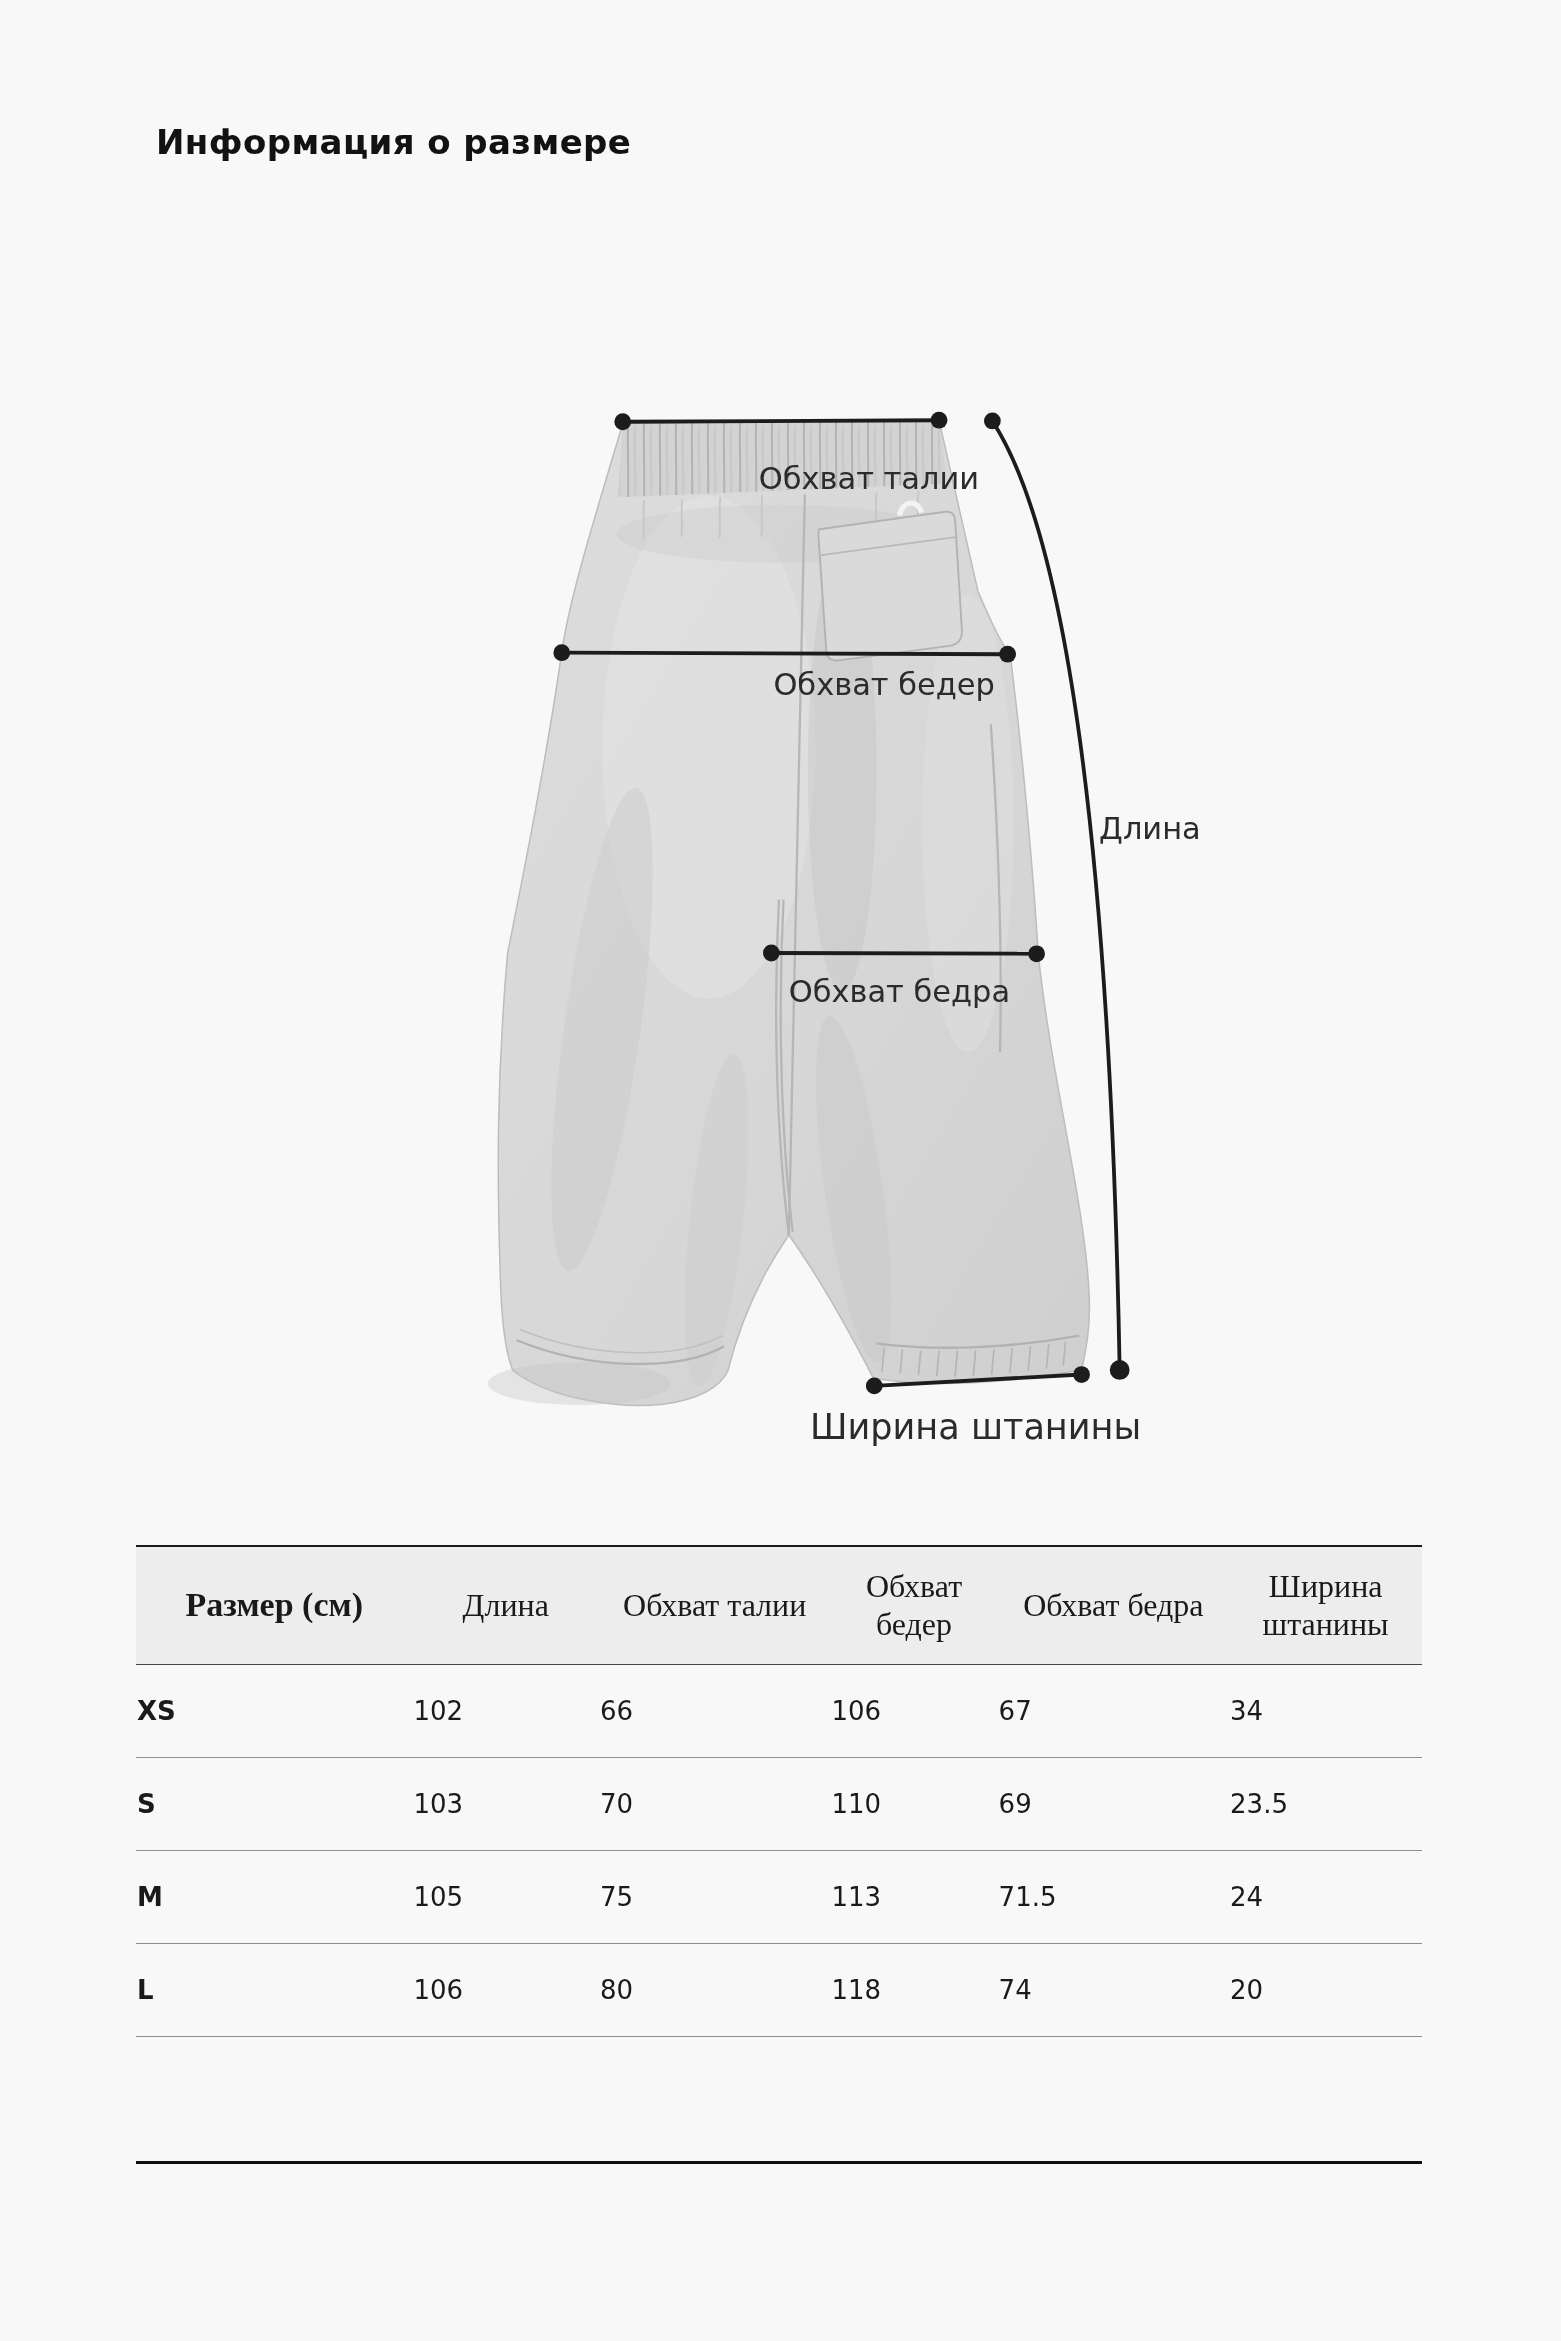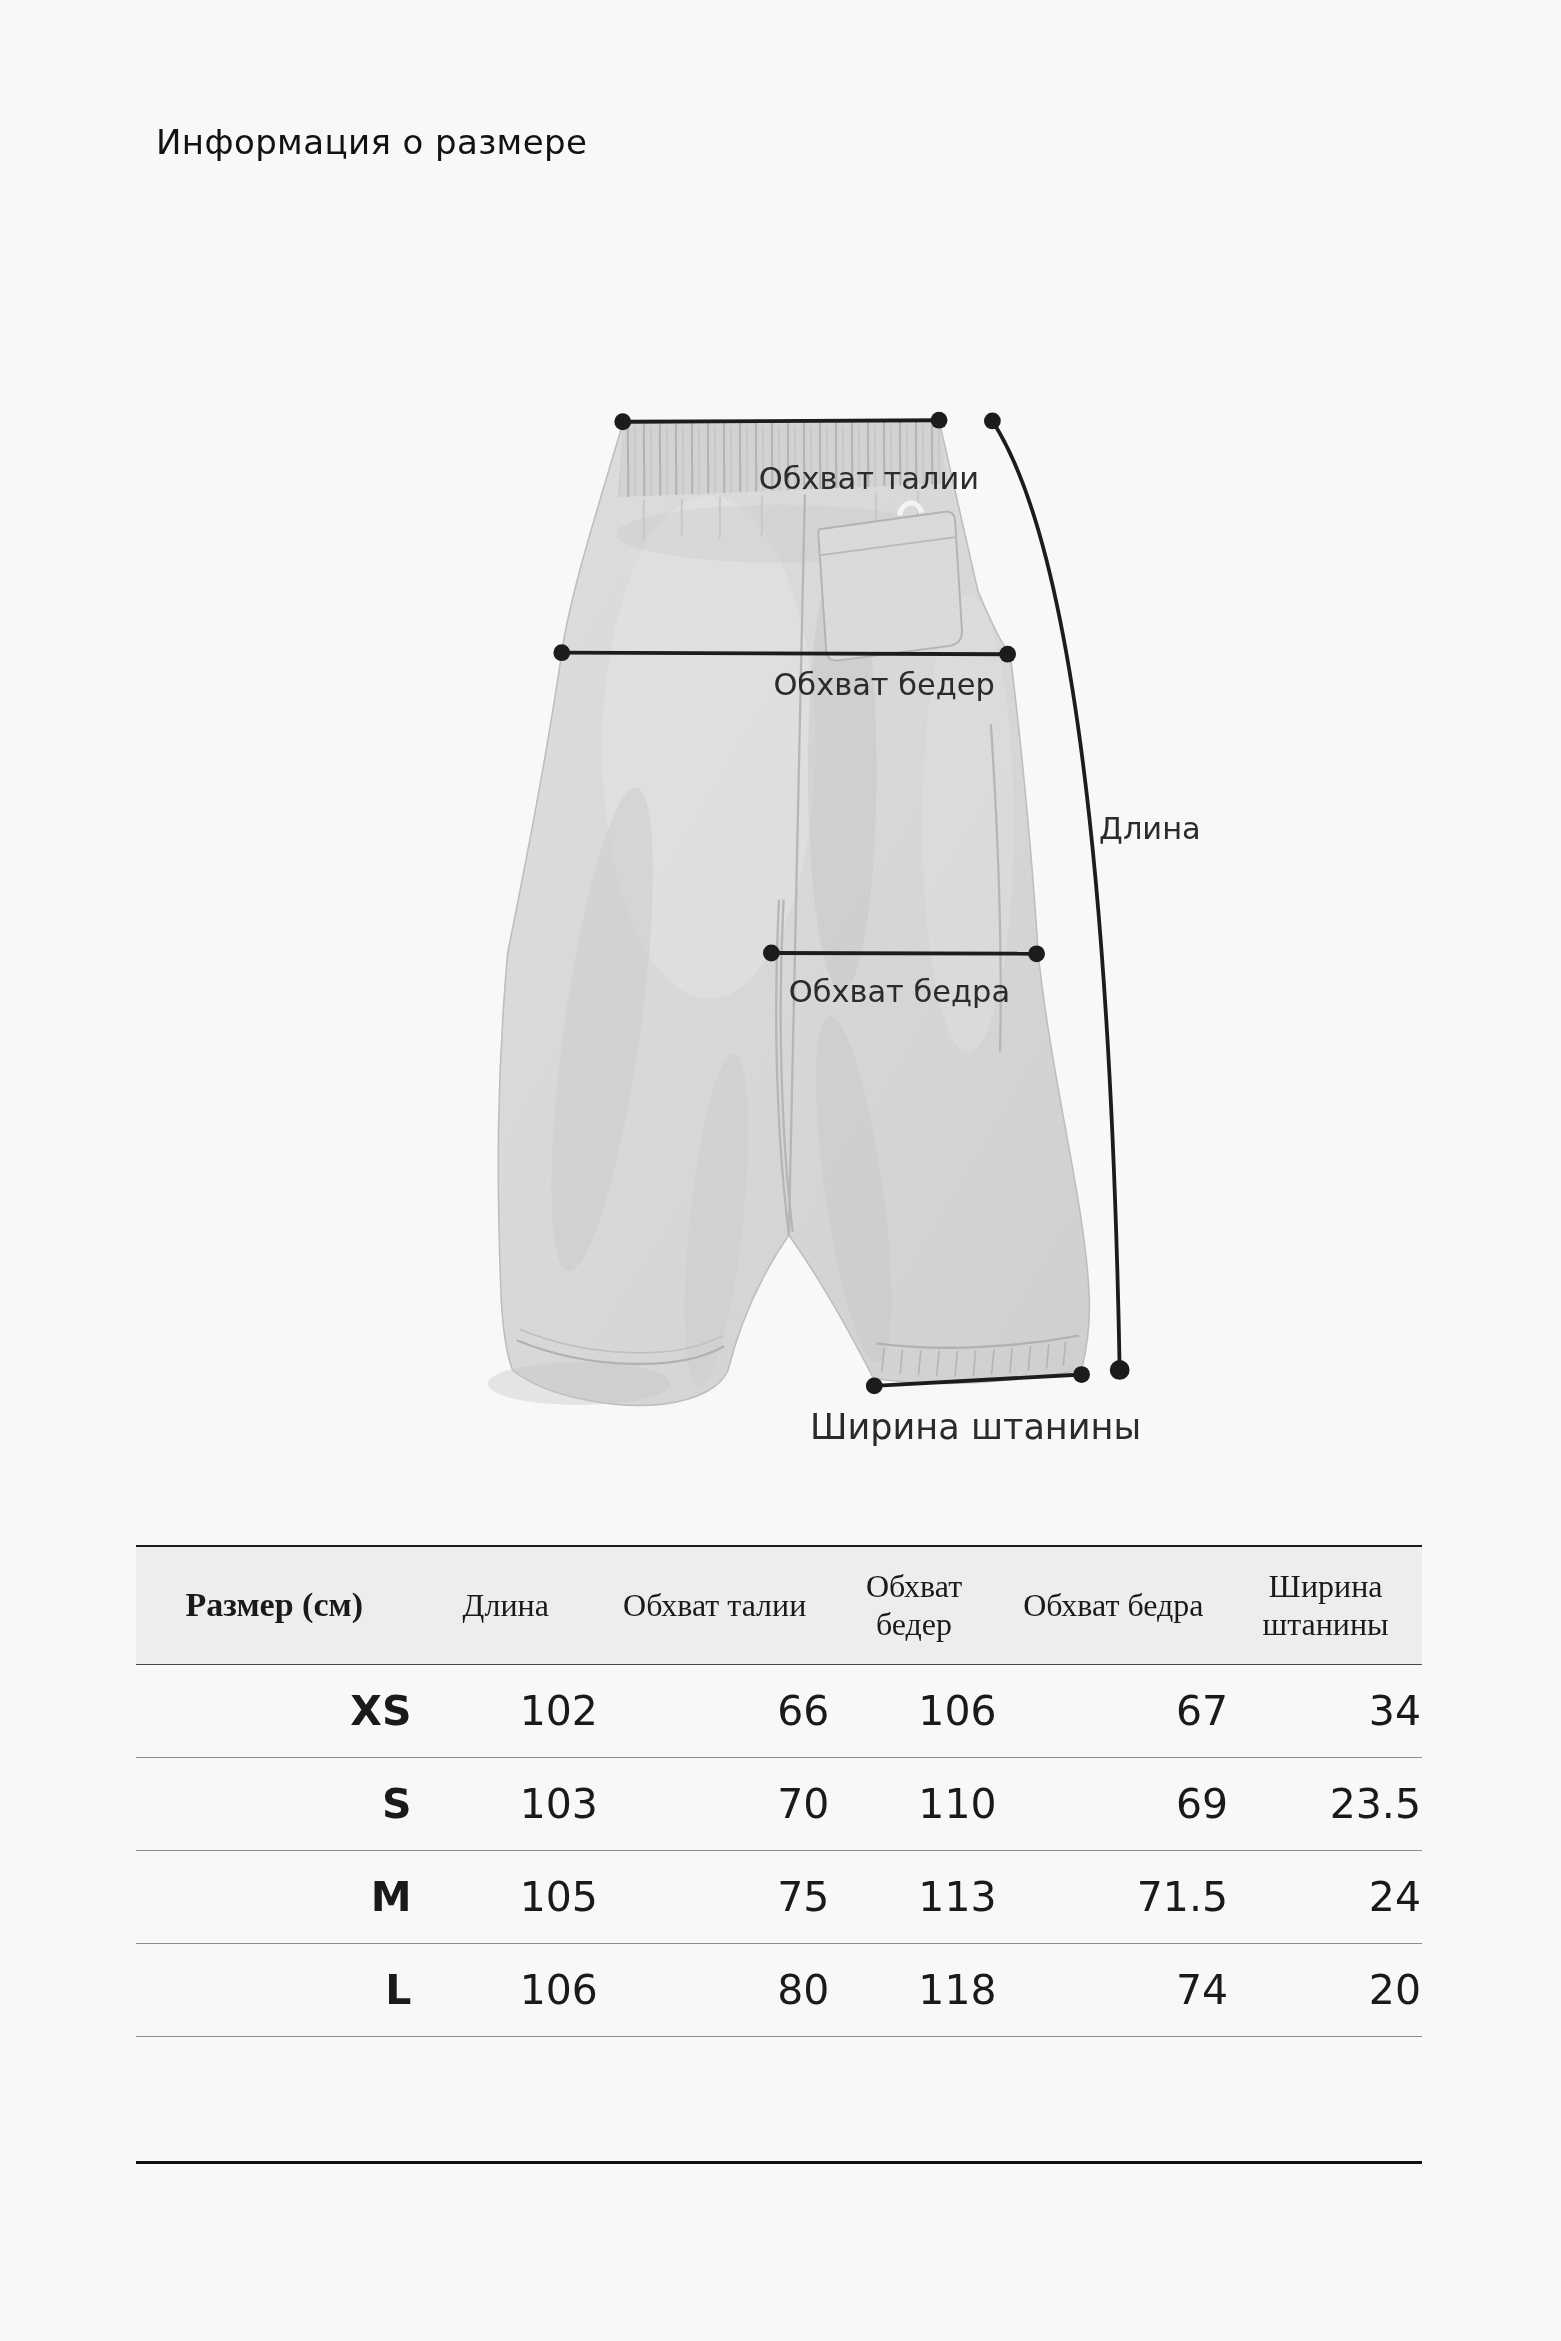--- a/index.html
+++ b/index.html
@@ -7,21 +7,21 @@
     width:1561px;height:2342px;
     background:#f2f2f2;
     font-family:"DejaVu Sans","Liberation Sans",sans-serif;
   }
   .page{
     position:relative;width:1561px;height:2342px;overflow:hidden;
     background:#f8f8f8;
   }
   .page-title{
     position:absolute;left:156px;top:122px;
-    font-size:34px;font-weight:400;color:#121212;letter-spacing:0.4px;
+    font-size:34px;font-weight:700;color:#121212;letter-spacing:0.4px;
     white-space:nowrap;
   }
   .tolerance-note{
     position:absolute;left:156px;top:195px;width:1014px;
     font-size:34px;line-height:1.55;color:#1e1e1e;letter-spacing:0.2px;
   }
   .diagram-svg{position:absolute;left:0;top:0;width:1561px;height:2342px;}
   .measure-line{stroke:#1c1c1c;stroke-width:5;fill:none;}
   .measure-dot{fill:#1c1c1c;}
   .diagram-label{font-family:"DejaVu Sans","Liberation Sans",sans-serif;font-size:40px;fill:#2b2b2b;}
@@ -42,23 +42,23 @@
   .size-table thead th{
     height:117px;background:#ededed;
     border-bottom:1.5px solid #474747;
     font-weight:400;font-size:32px;line-height:1.18;
     padding:0 4.6px;text-align:center;vertical-align:middle;
     color:#1a1a1a;
     font-family:Liberation Serif, serif;
   }
   .size-table thead th.size-col{font-weight:700;font-size:34px;}
   .size-table tbody td{
-    height:90px;text-align:right;vertical-align:middle;
+    height:90px;text-align:left;vertical-align:middle;
     border-bottom:1.5px solid #8d8d8d;
-    font-size:41px;background:transparent;
+    font-size:26px;background:transparent;
   }
   .size-table tbody td.size-cell{font-weight:700;}
   .size-table tbody tr.spacer-row td{height:122px;border-bottom:none;}
 </style>
 </head>
 <body>
 
 <div class="page">
 
   <div class="page-title">Информация о размере</div>

